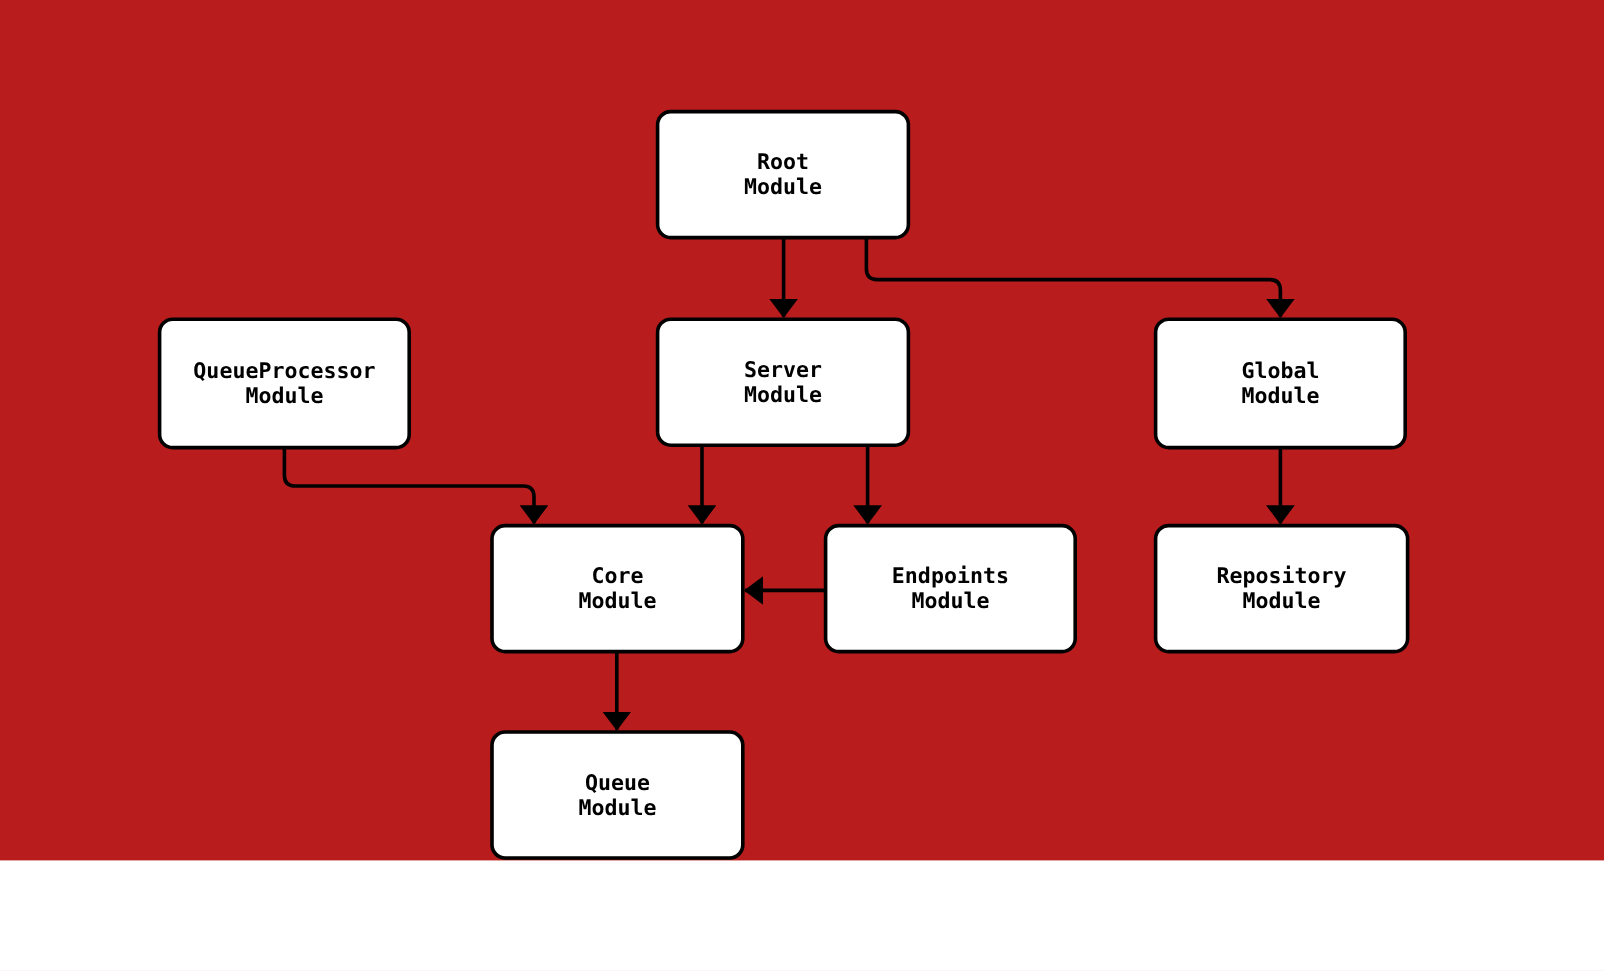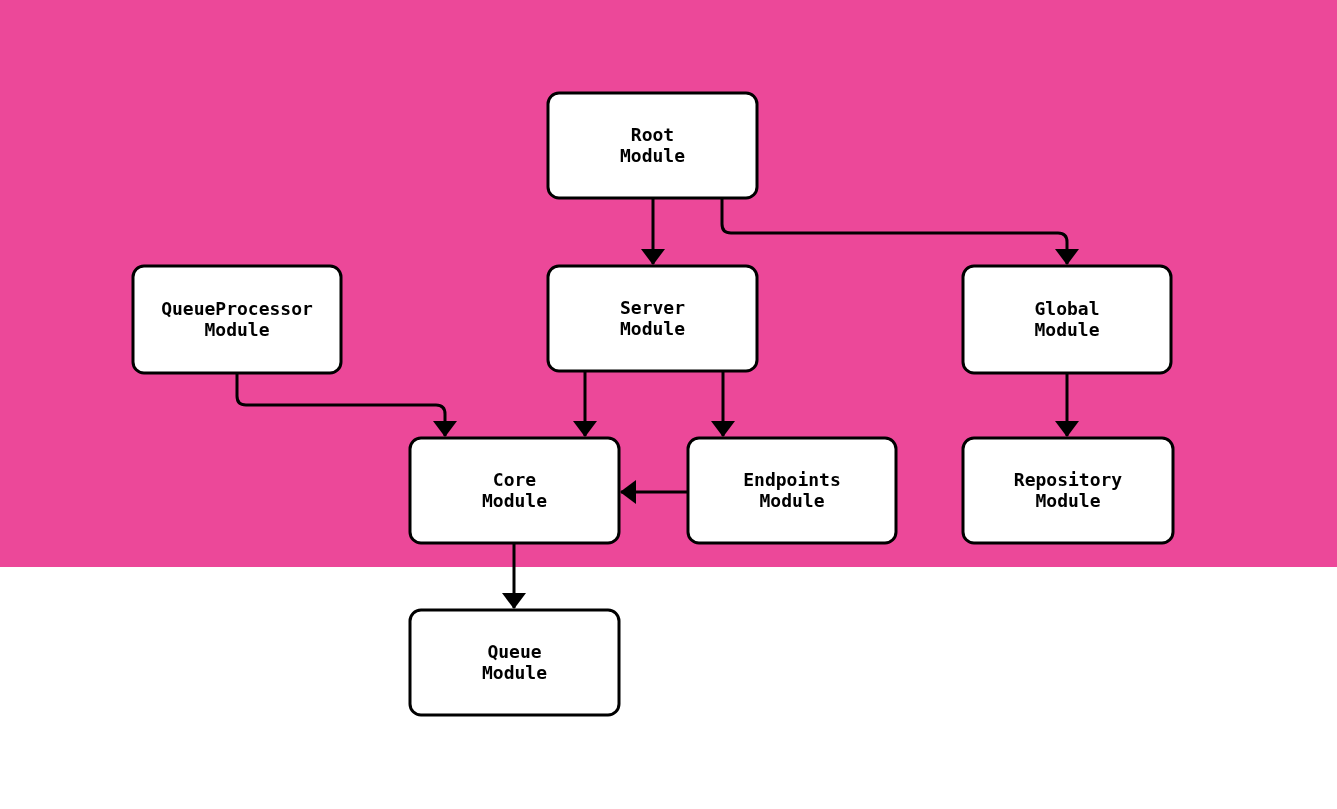--- a/index.html
+++ b/index.html
@@ -7,22 +7,22 @@
     padding: 0;
     background: #ffffff;
     width: 1337px;
     height: 809px;
     overflow: hidden;
     font-family: "DejaVu Sans Mono", monospace;
   }
   #canvas-wrap {
     position: relative;
     width: 1337px;
-    height: 567px;
-    background: #ec4899;
+    height: 717px;
+    background: #b91c1c;
   }
   svg { display: block; }
   .node-box {
     fill: #ffffff;
     stroke: #000000;
     stroke-width: 3;
   }
   .node-label {
     font-family: "DejaVu Sans Mono", monospace;
     font-weight: bold;

